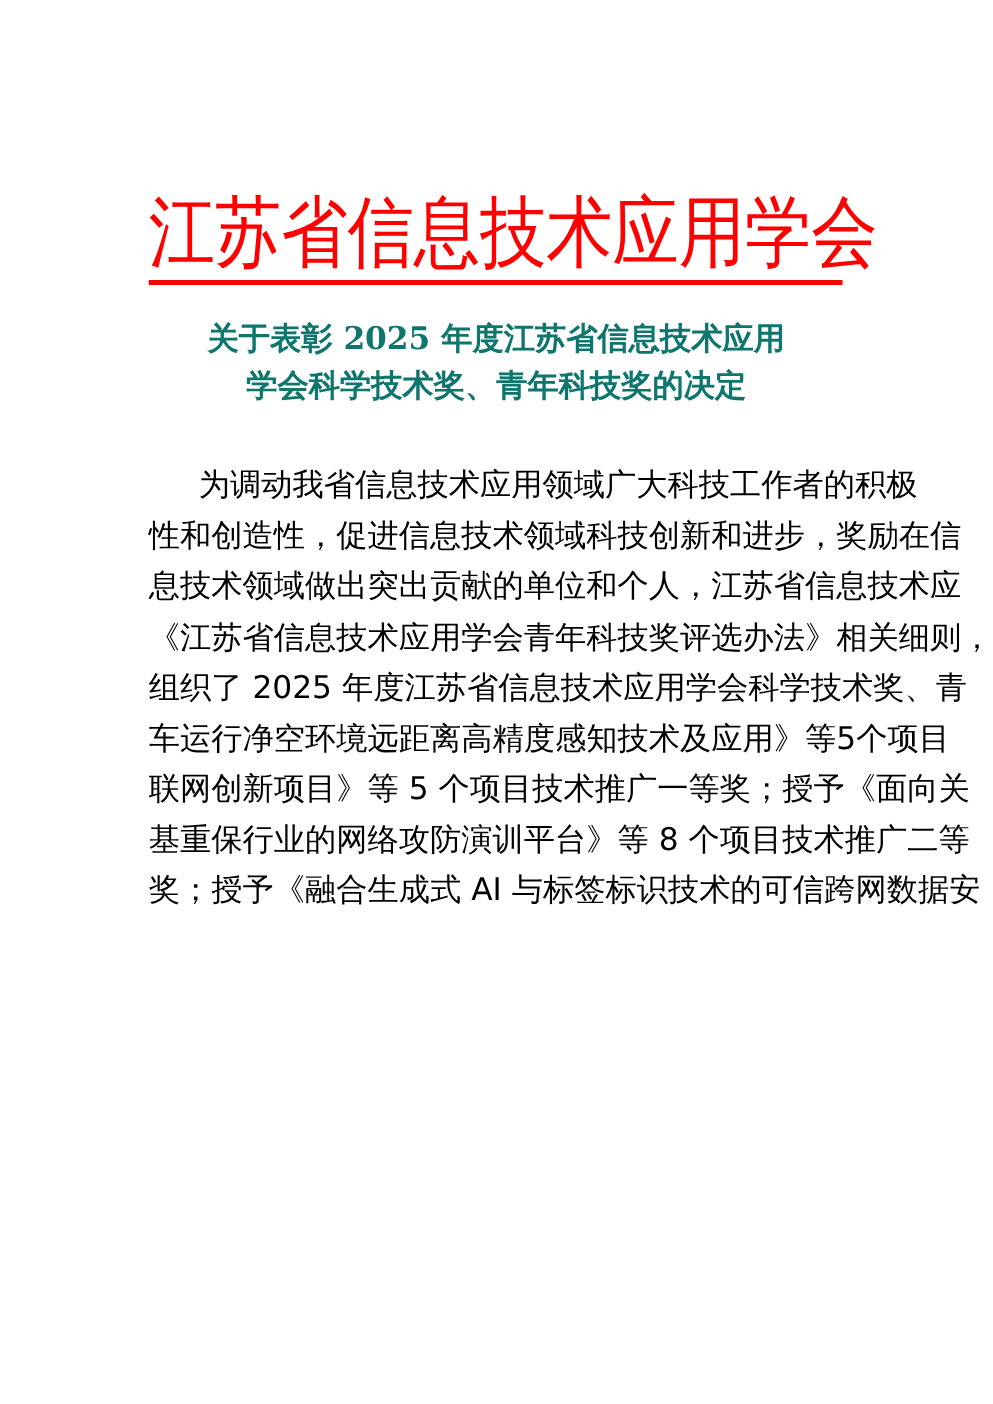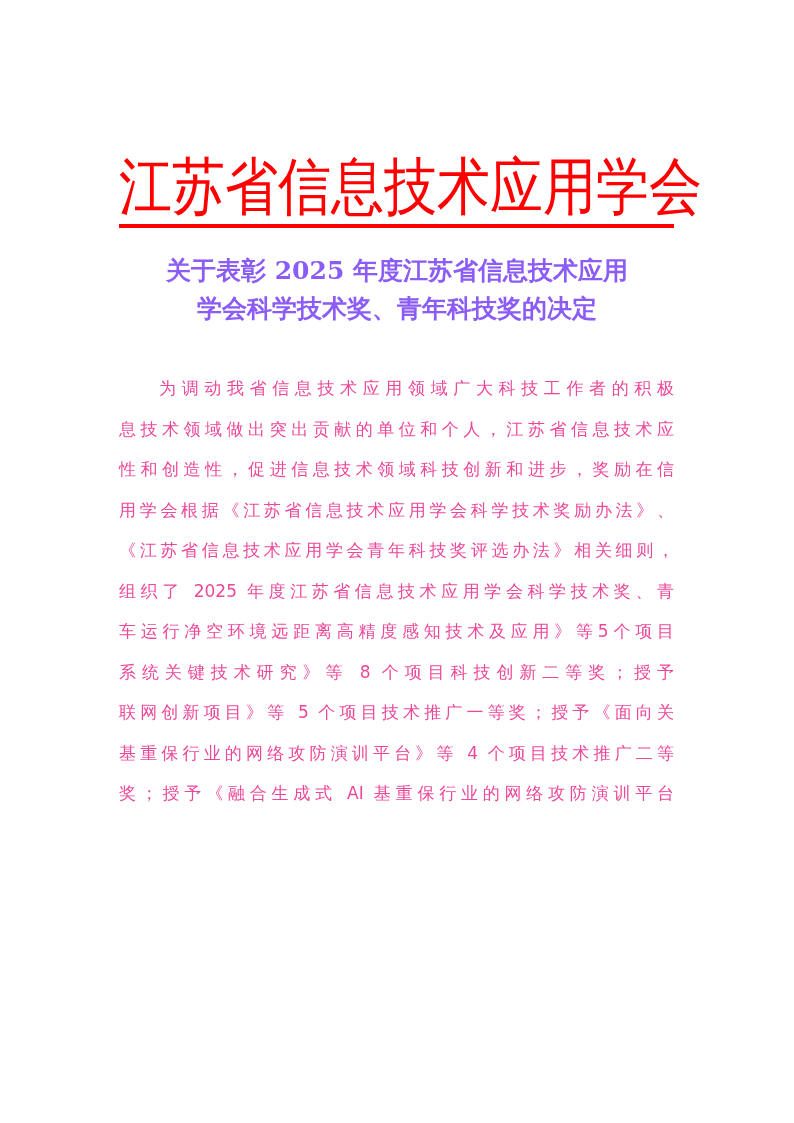--- a/index.html
+++ b/index.html
@@ -43,38 +43,38 @@
       width: 555px;
       height: 4px;
       background: #ff0000;
     }
     .doc-title {
       position: absolute;
       left: 100px;
       top: 252px;
       width: 594px;
       text-align: center;
-      color: #8b5cf6;
+      color: #0f766e;
       font-family: "DejaVu Serif", "Liberation Serif", serif;
       font-weight: bold;
       font-size: 25px;
       line-height: 38px;
     }
     .doc-title .line {
       display: block;
       white-space: nowrap;
     }
     .body-text {
       position: absolute;
       left: 119px;
       top: 368px;
       width: 555px;
-      color: #ec4899;
+      color: #000000;
       font-family: "DejaVu Sans", "Liberation Sans", sans-serif;
-      font-size: 17px;
+      font-size: 25px;
       line-height: 40.5px;
     }
     .body-text .line {
       display: block;
       white-space: nowrap;
       text-align: justify;
       text-align-last: justify;
       letter-spacing: 0px;
     }
     .body-text .line.first {
@@ -90,25 +90,23 @@
 
   <div class="red-rule"></div>
 
   <div class="doc-title">
     <span class="line">关于表彰 2025 年度江苏省信息技术应用</span>
     <span class="line">学会科学技术奖、青年科技奖的决定</span>
   </div>
 
   <div class="body-text">
     <span class="line first">为调动我省信息技术应用领域广大科技工作者的积极</span>
+    <span class="line">性和创造性，促进信息技术领域科技创新和进步，奖励在信</span>
     <span class="line">息技术领域做出突出贡献的单位和个人，江苏省信息技术应</span>
-    <span class="line">性和创造性，促进信息技术领域科技创新和进步，奖励在信</span>
-    <span class="line">用学会根据《江苏省信息技术应用学会科学技术奖励办法》、</span>
     <span class="line">《江苏省信息技术应用学会青年科技奖评选办法》相关细则，</span>
     <span class="line">组织了 2025 年度江苏省信息技术应用学会科学技术奖、青</span>
     <span class="line">车运行净空环境远距离高精度感知技术及应用》等5个项目</span>
-    <span class="line">系统关键技术研究》等 8 个项目科技创新二等奖；授予</span>
     <span class="line">联网创新项目》等 5 个项目技术推广一等奖；授予《面向关</span>
-    <span class="line">基重保行业的网络攻防演训平台》等 4 个项目技术推广二等</span>
-    <span class="line">奖；授予《融合生成式 AI 基重保行业的网络攻防演训平台</span>
+    <span class="line">基重保行业的网络攻防演训平台》等 8 个项目技术推广二等</span>
+    <span class="line">奖；授予《融合生成式 AI 与标签标识技术的可信跨网数据安</span>
   </div>
 
 </div>
 
 </body></html>

